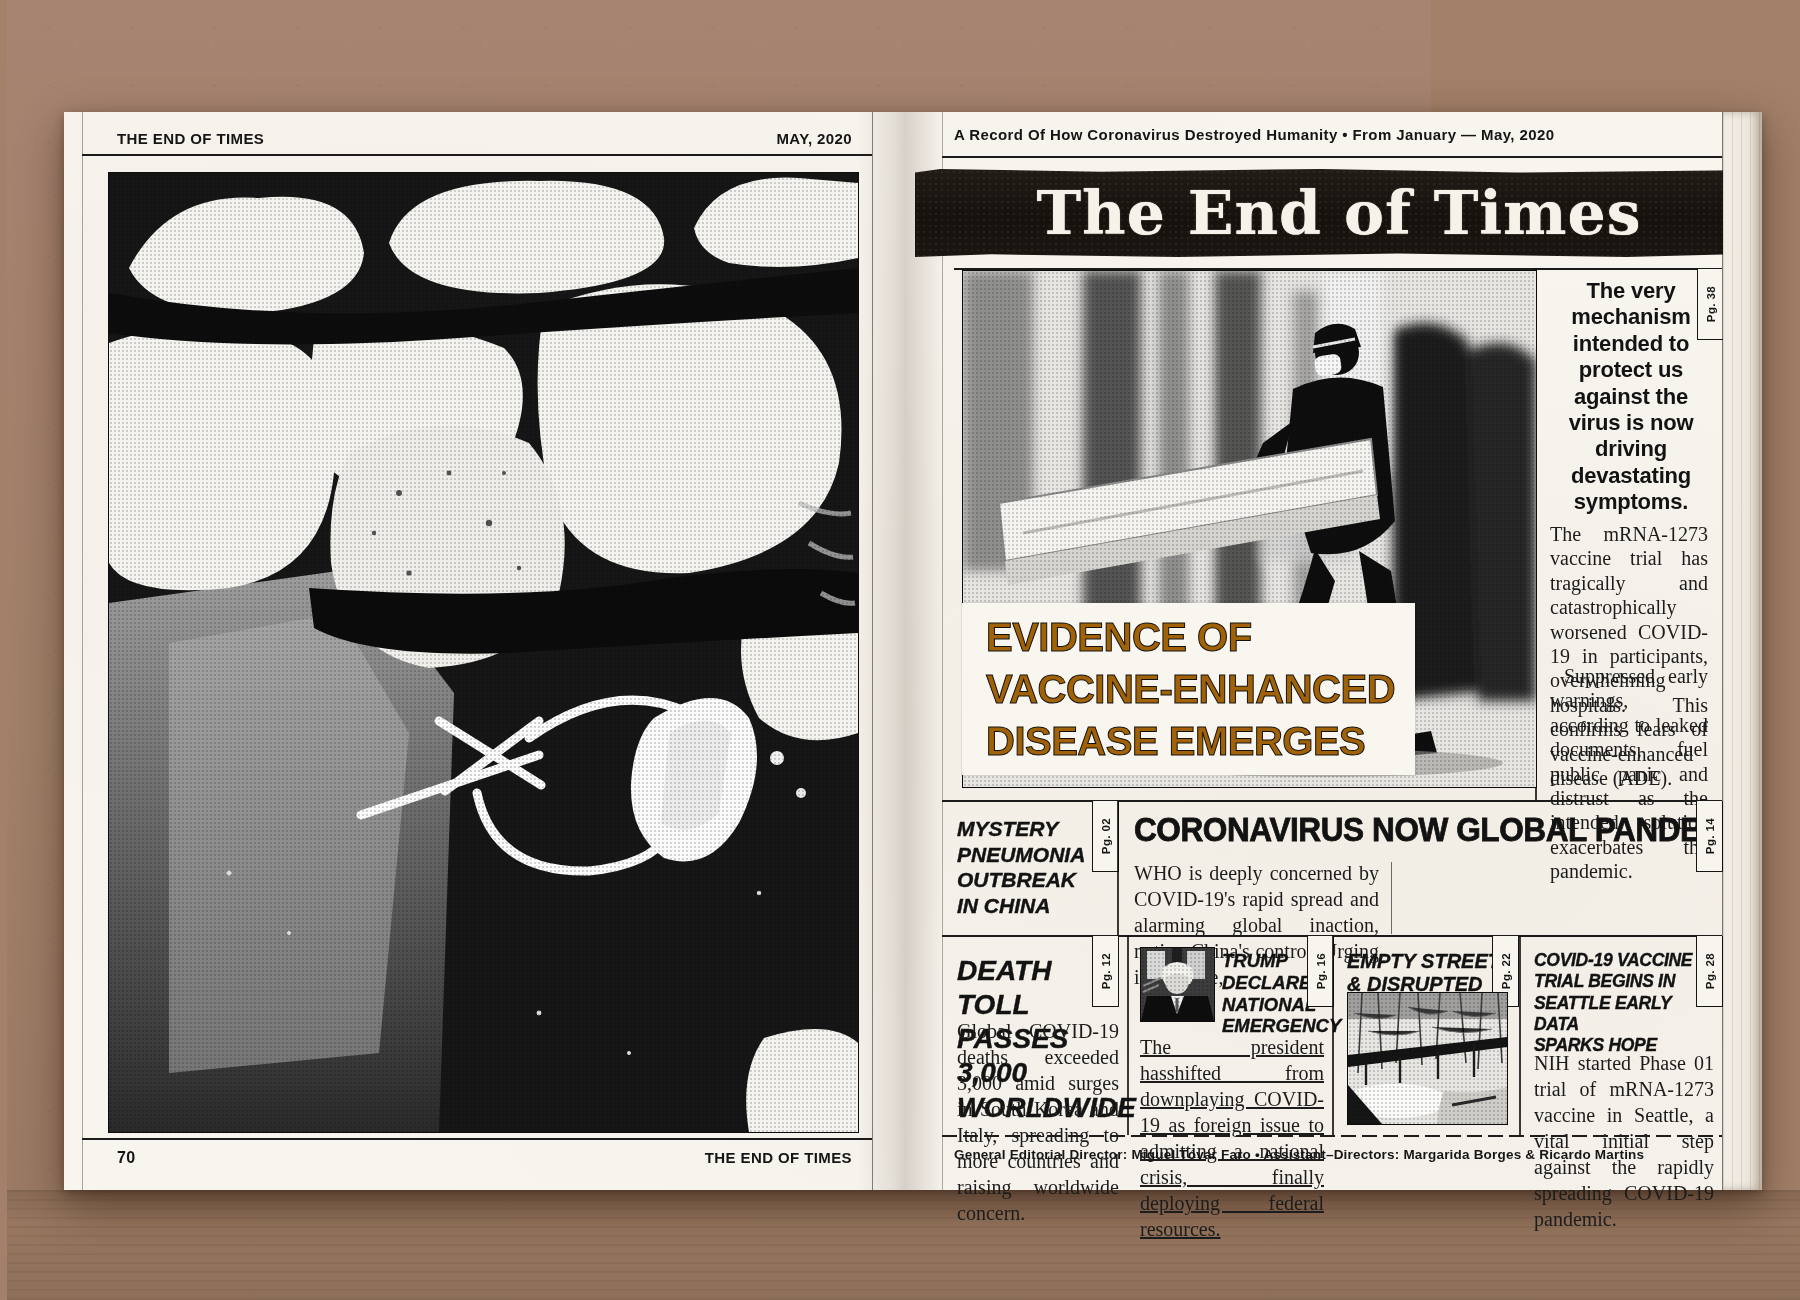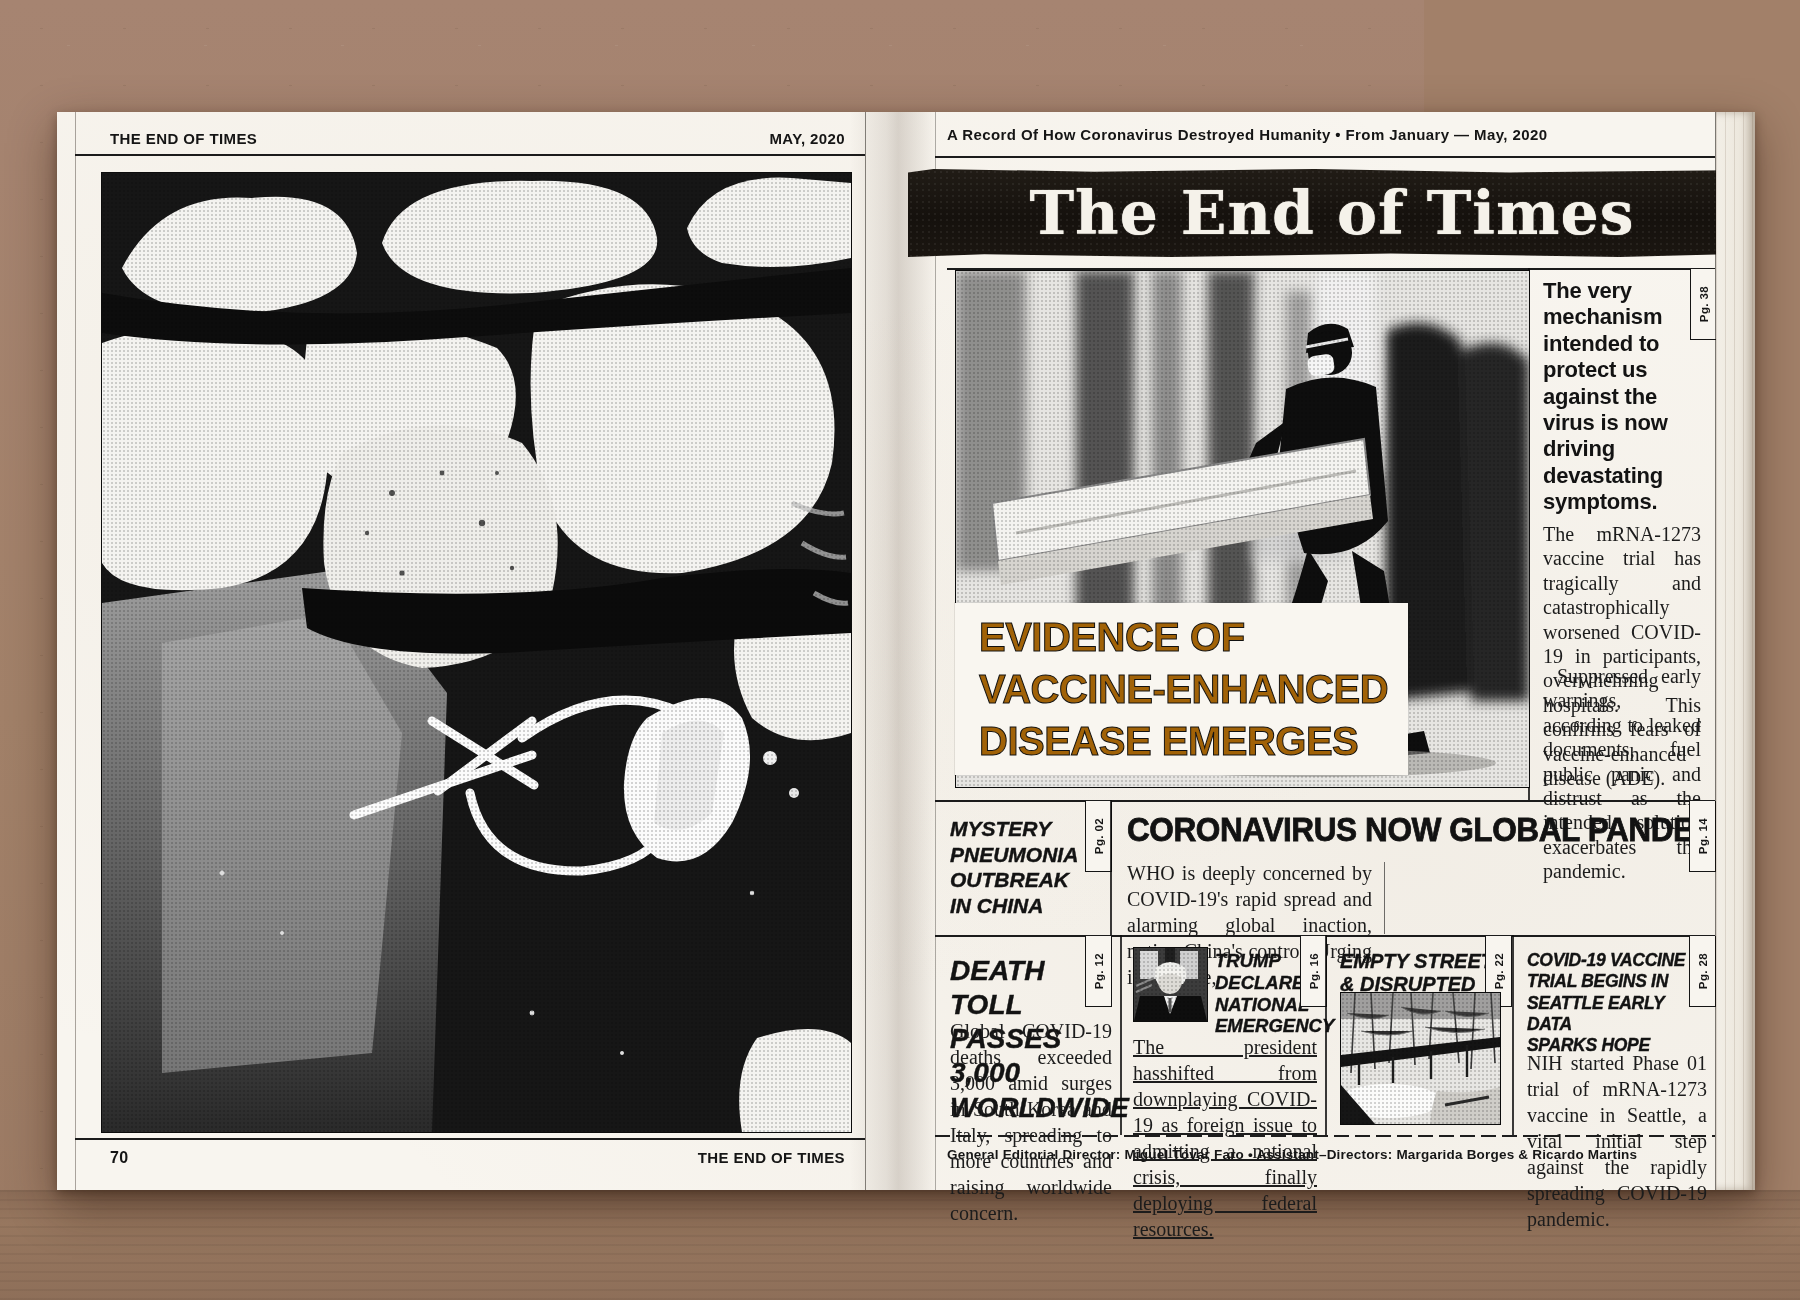--- a/index.html
+++ b/index.html
@@ -2,21 +2,21 @@
 <html><head>
 <meta charset="utf-8">
 <style>
   html,body{margin:0;padding:0;width:1800px;height:1300px;overflow:hidden;
     font-family:"Liberation Sans",sans-serif;background:#a28069;}
   #scene{position:relative;width:1424px;height:1300px;
     background:
       radial-gradient(rgba(255,255,255,.07) 1px, transparent 1.6px),
       radial-gradient(rgba(60,40,25,.10) 1px, transparent 1.5px),
       linear-gradient(180deg,#a68471 0%, #a18068 55%, #9a7963 100%);
-    background-size:137px 91px, 83px 57px, 100% 100%;}
+    background-size:137px 91px, 83px 57px, 100% 100%;margin-left:7px;}
   #table-band{position:absolute;left:0;top:1190px;width:1800px;height:110px;
     background:
       repeating-linear-gradient(180deg, rgba(0,0,0,.05) 0 2px, transparent 2px 9px),
       linear-gradient(180deg,#8a6b56 0%, #97775f 30%, #8e6f59 100%);}
   
   #spread{position:absolute;left:57px;top:112px;width:1698px;height:1078px;
     background:
       radial-gradient(ellipse at 20% 30%, rgba(190,170,140,.07), transparent 60%),
       radial-gradient(ellipse at 80% 70%, rgba(170,150,120,.08), transparent 60%),
       #f8f5ef;
@@ -220,21 +220,21 @@
                 display:flex;align-items:center;box-shadow:0 0 0 1px rgba(0,0,0,.08);">
       <div id="lead-headline" style="padding-left:24px;">EVIDENCE OF
 VACCINE-ENHANCED
 DISEASE EMERGES</div>
     </div>
 
     <div class="pgbox" style="left:1633px;top:157px;">
       <span>Pg. 38</span>
     </div>
 
-    <div id="standfirst" style="position:absolute;left:1486px;top:166px;width:162px;">The very mechanism intended to protect us against the virus is now driving devastating symptoms.</div>
+    <div id="standfirst" style="position:absolute;left:1486px;top:166px;width:162px;text-align:center;">The very mechanism intended to protect us against the virus is now driving devastating symptoms.</div>
     <div class="serif-body" style="position:absolute;left:1486px;top:410px;width:158px;line-height:1.22;">The mRNA-1273 vaccine trial has tragically and catastrophically worsened COVID-19 in participants, overwhelming hospitals. This confirms fears of vaccine-enhanced disease (ADE).</div>
     <div class="serif-body" style="position:absolute;left:1486px;top:552px;width:158px;line-height:1.22;text-indent:14px;">Suppressed early warnings, according to leaked documents, fuel public panic and distrust as the intended solution exacerbates the pandemic.</div>
 
     <div class="rule" style="left:878px;top:688px;width:780px;"></div>
     <div class="kicker-head" style="position:absolute;left:893px;top:704px;width:160px;font-size:21px;line-height:1.22;">MYSTERY
 PNEUMONIA
 OUTBREAK
 IN CHINA</div>
     <div class="pgbox" style="left:1028px;top:689px;">
       <span>Pg. 02</span>

